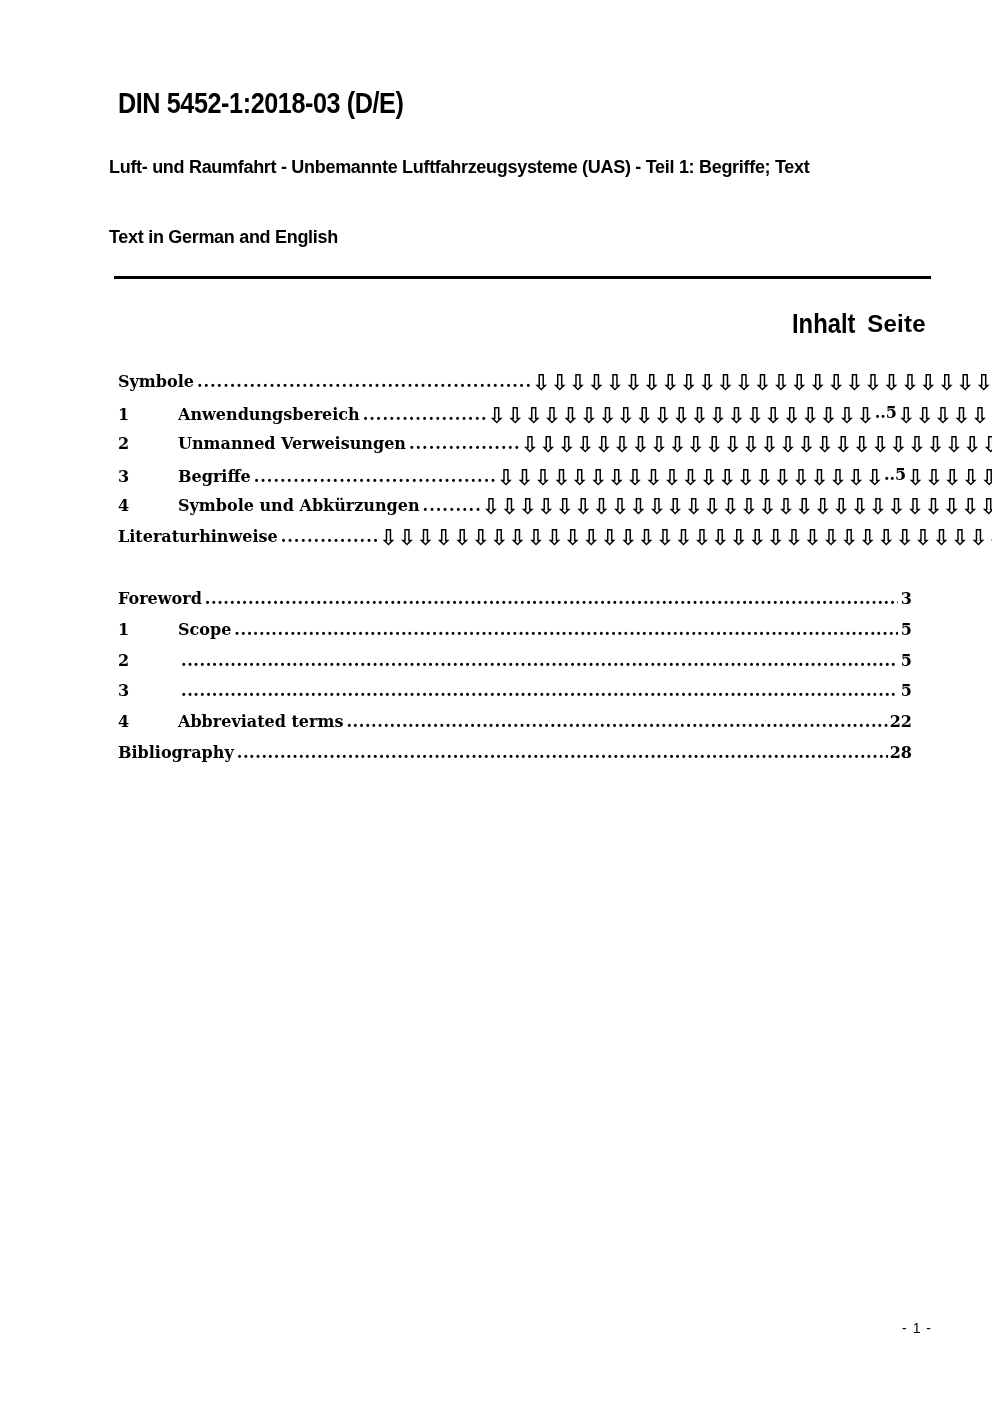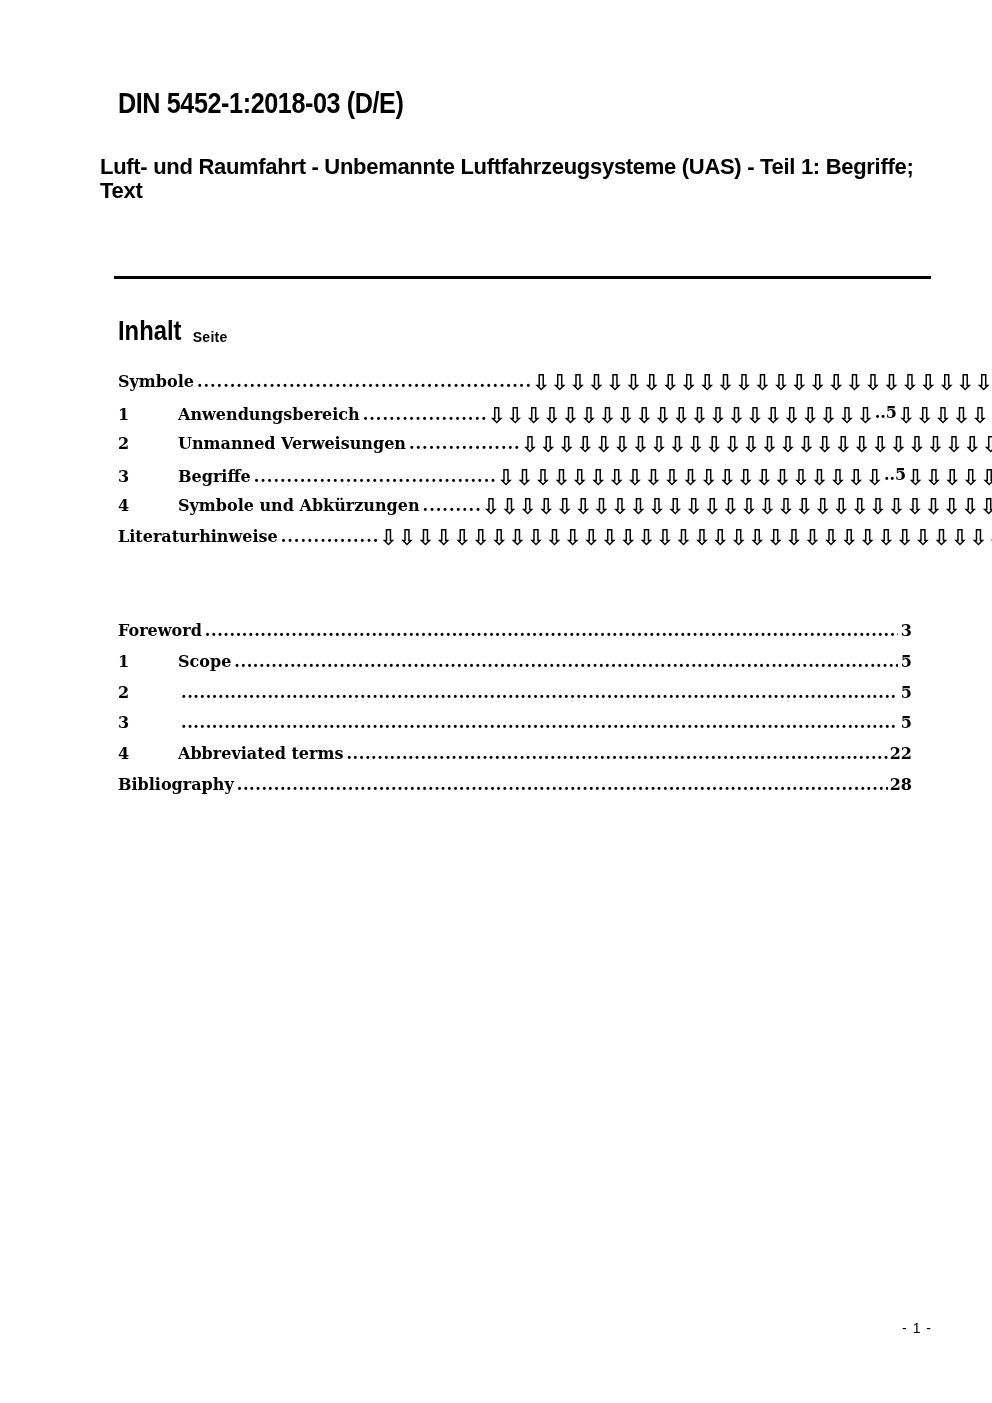--- a/index.html
+++ b/index.html
@@ -6,55 +6,55 @@
   body {
     width:992px; height:1403px; position:relative; overflow:hidden;
     color:#000; font-family:"Liberation Sans", sans-serif;
   }
   .doc-title {
     position:absolute; left:118px; top:86px; margin:0;
     font-size:30px; font-weight:bold; letter-spacing:-0.5px;
     transform:scaleX(0.84); transform-origin:left top; white-space:nowrap;
   }
   .subtitle {
-    position:absolute; left:100px; width:830px;
-    font-size:22px; font-weight:bold; line-height:24px; letter-spacing:-0.3px;
+    position:absolute; left:109px; width:830px;
+    font-size:18px; font-weight:bold; line-height:24px; letter-spacing:-0.3px;
   }
   .subtitle.de { top:155px; }
   .subtitle.en { top:225px; }
   .rule { position:absolute; left:114px; top:276px; width:817px; height:3px; background:#000; }
 
   .inhalt-row {
     position:absolute; left:118px; top:308px; width:808px;
-    display:flex; justify-content:flex-start; align-items:flex-end;margin-top:7px;
+    display:flex; justify-content:flex-end; align-items:flex-end;
   }
   .inhalt {
     font-size:28px; font-weight:bold;
     transform:scaleX(0.85); transform-origin:left bottom;
   }
-  .seite { font-size:14px; font-weight:bold; letter-spacing:0.3px; position:relative; top:-2px; }
+  .seite { font-size:24px; font-weight:bold; letter-spacing:0.3px; position:relative; top:-2px; }
 
   .toc-de { position:absolute; left:118px; top:366px; width:874px; }
   .toc-de-row {
     height:31px; line-height:31px; white-space:nowrap; overflow:hidden;
     font-family:"DejaVu Serif", serif; font-weight:bold; font-size:16px;
   }
   .toc-de-row .num { display:inline-block; width:60px; }
   .toc-de-row .lbl { margin-right:3px; }
   .toc-de-row .dots { letter-spacing:1px; }
   .toc-de-row .trail {
     font-family:"DejaVu Sans", sans-serif; font-size:22px; font-weight:bold;
     letter-spacing:0; display:inline-block; vertical-align:-3px; line-height:31px;
   }
   .toc-de-row .embedded {
     font-family:"DejaVu Serif", serif; font-size:16px; font-weight:bold;
     display:inline-block; vertical-align:2px; letter-spacing:0;
   }
 
-  .toc-en { position:absolute; left:118px; top:616px; width:794px; }
+  .toc-en { position:absolute; left:118px; top:584px; width:794px; }
   .toc-en-row {
     height:30.8px; line-height:30.8px; display:flex; align-items:baseline;
     font-family:"DejaVu Serif", serif; font-weight:bold; font-size:16px;
     overflow:hidden;
   }
   .toc-en-row .num { flex:0 0 60px; }
   .toc-en-row .lbl { flex:0 0 auto; }
   .toc-en-row .dots {
     flex:1 1 0; overflow:hidden; white-space:nowrap;
     letter-spacing:0.6px; margin:0 2px 0 3px;
@@ -71,20 +71,21 @@
 
 <div class="page">
 
   <h1 class="doc-title">DIN 5452-1:2018-03 (D/E)</h1>
 
   <div class="subtitle de">
     <div>Luft- und Raumfahrt - Unbemannte Luftfahrzeugsysteme (UAS) - Teil 1: Begriffe; Text</div>
   </div>
 
   <div class="subtitle en">
+    <div>Text in German and English</div>
   </div>
 
   <div class="rule"></div>
 
   <div class="inhalt-row">
     <span class="inhalt">Inhalt</span>
     <span class="seite">Seite</span>
   </div>
 
   <div class="toc-de">

